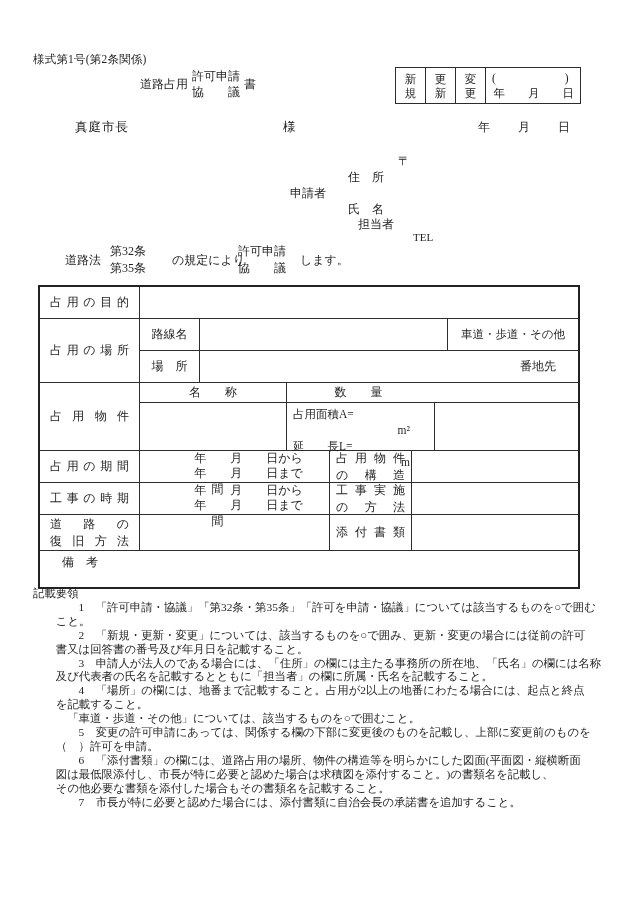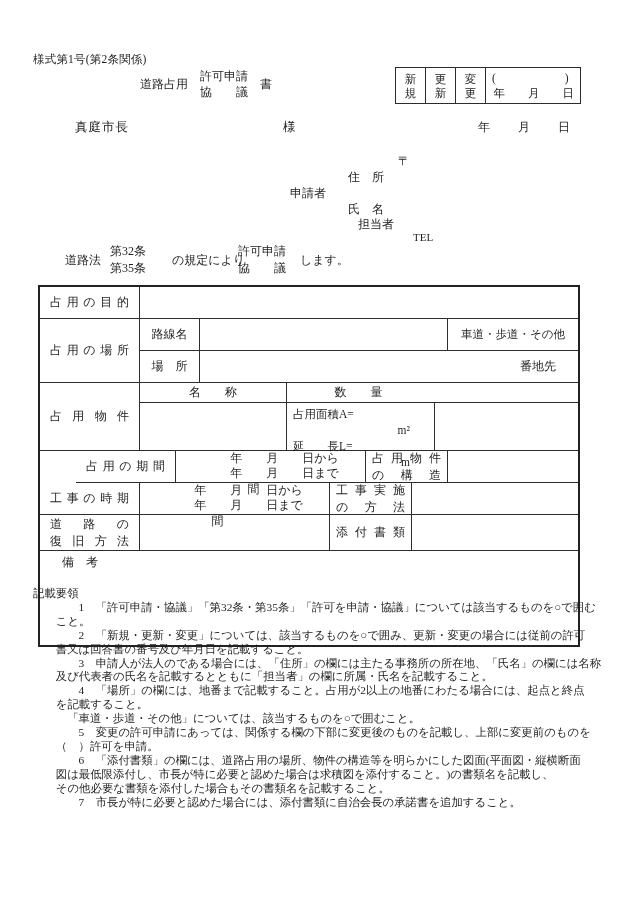--- a/index.html
+++ b/index.html
@@ -4,21 +4,21 @@
 <style>
   html,body{margin:0;padding:0;background:#ffffff;}
   .page{position:relative;width:630px;height:903px;background:#ffffff;overflow:hidden;
         font-family:"Liberation Serif","DejaVu Serif",serif;color:#1f1f1f;}
   .abs{position:absolute;}
   .pre{white-space:pre-line;}
   .prehard{white-space:pre;}
 
   
   .form-number{left:33px;top:52px;font-size:11.5px;letter-spacing:.2px;}
-  .title-row{left:140px;top:68px;display:flex;align-items:center;gap:12px;font-size:12px;}
+  .title-row{left:140px;top:68px;display:flex;align-items:center;gap:4px;font-size:12px;}
   .title-options{line-height:16px;text-align:left;}
   .status-box{left:395px;top:67px;width:186px;height:37px;border:1px solid #2c2c2c;
               display:flex;box-sizing:border-box;}
   .status-cell{width:29px;border-right:1px solid #2c2c2c;display:flex;align-items:center;
                justify-content:center;font-size:11.5px;line-height:14px;text-align:center;}
   .status-date{flex:1;display:flex;flex-direction:column;justify-content:center;
                font-size:11.5px;line-height:15px;padding:0 4px 0 6px;}
   .status-date .dateline{text-align:right;padding-right:2px;}
 
   .addressee{left:75px;top:119px;font-size:12.5px;letter-spacing:1px;}
@@ -27,21 +27,21 @@
 
   
   .ap{font-size:12px;}
 
   
   .decl{left:0;top:242px;width:630px;height:36px;}
   .decl .single{position:absolute;top:10px;font-size:12px;}
   .decl .stacked{position:absolute;top:1px;font-size:12px;line-height:17px;}
 
   
-  .form-table{position:absolute;left:38px;top:285px;width:542px;height:362px;
+  .form-table{position:absolute;left:38px;top:285px;width:542px;height:304px;
               border:2px solid #222;box-sizing:border-box;font-size:12px;}
   .trow{display:flex;border-bottom:1px solid #2d2d2d;box-sizing:border-box;}
   .trow.last{border-bottom:none;}
   .cell{border-right:1px solid #2d2d2d;box-sizing:border-box;display:flex;align-items:center;}
   .cell.lastc{border-right:none;}
   .label{width:100px;padding:0 10px;}
   .jwrap{width:100%;}
   .jtext{width:100%;text-align:justify;text-align-last:justify;}
   .subcol{flex:1;display:flex;flex-direction:column;}
   .subrow{display:flex;border-bottom:1px solid #2d2d2d;box-sizing:border-box;}
@@ -169,21 +169,21 @@
             <div class="scale-line">
               <span class="prehard">延　　長L=</span>
               <span class="unit">m</span>
             </div>
           </div>
           <div class="cell lastc" style="width:143px;"></div>
         </div>
       </div>
     </div>
 
-    <div class="trow" style="height:32px;margin-left:36px;">
+    <div class="trow" style="height:32px;">
       <div class="cell label">
         <div class="jtext">占用の期間</div>
       </div>
       <div class="cell dates-cell">
         <div class="dates">
           <div class="prehard">年　　月　　日から</div>
           <div class="prehard">年　　月　　日まで</div>
         </div>
         <span class="kan">間</span>
       </div>

